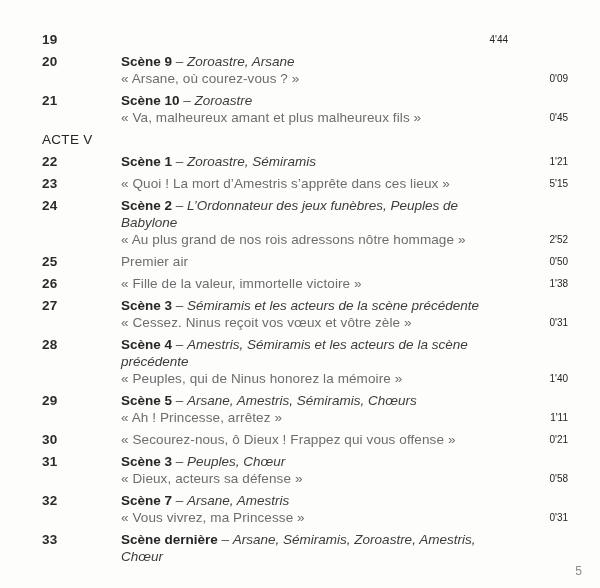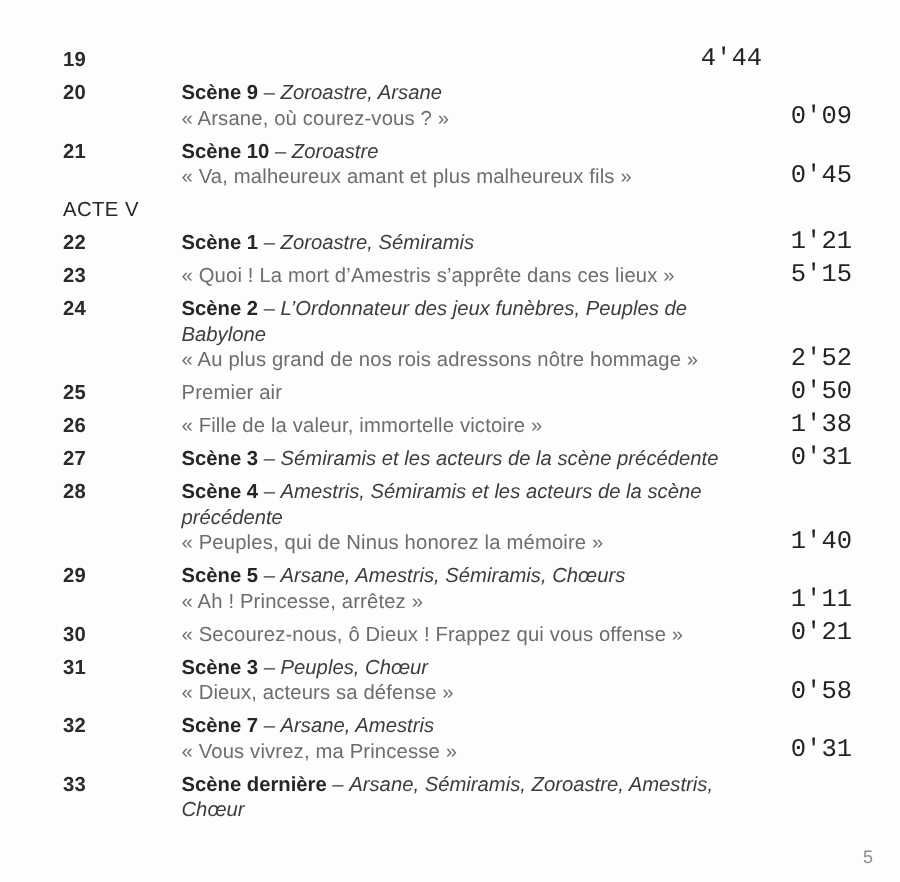--- a/index.html
+++ b/index.html
@@ -51,22 +51,22 @@
     font-style: italic;
     color: #3d3d3d;
   }
   .line {
     font-size: 13.5px;
     line-height: 17px;
     color: #6d6d6d;
     letter-spacing: 0.1px;
   }
   .dur {
-    font-family: Liberation Mono, monospace;
-    font-size: 17px;
+    font-family: Liberation Sans, sans-serif;
+    font-size: 10px;
     line-height: 17px;
     color: #242424;
     text-align: right;
     align-self: end;
     white-space: nowrap;
   }
   .act-heading {
     font-size: 13.5px;
     line-height: 17px;
     font-weight: 400;
@@ -142,20 +142,21 @@
         <div class="num">26</div>
         <div class="content">
           <div class="line">« Fille de la valeur, immortelle victoire »</div>
         </div>
         <div class="dur">1'38</div>
       </div>
       <div class="row">
         <div class="num">27</div>
         <div class="content">
           <div class="title-line"><span class="scene">Scène 3</span><span class="sep"> – </span><span class="cast">Sémiramis et les acteurs de la scène précédente</span></div>
+          <div class="line">« Cessez. Ninus reçoit vos vœux et vôtre zèle »</div>
         </div>
         <div class="dur">0'31</div>
       </div>
       <div class="row">
         <div class="num">28</div>
         <div class="content">
           <div class="title-line"><span class="scene">Scène 4</span><span class="sep"> – </span><span class="cast">Amestris, Sémiramis et les acteurs de la scène précédente</span></div>
           <div class="line">« Peuples, qui de Ninus honorez la mémoire »</div>
         </div>
         <div class="dur">1'40</div>

